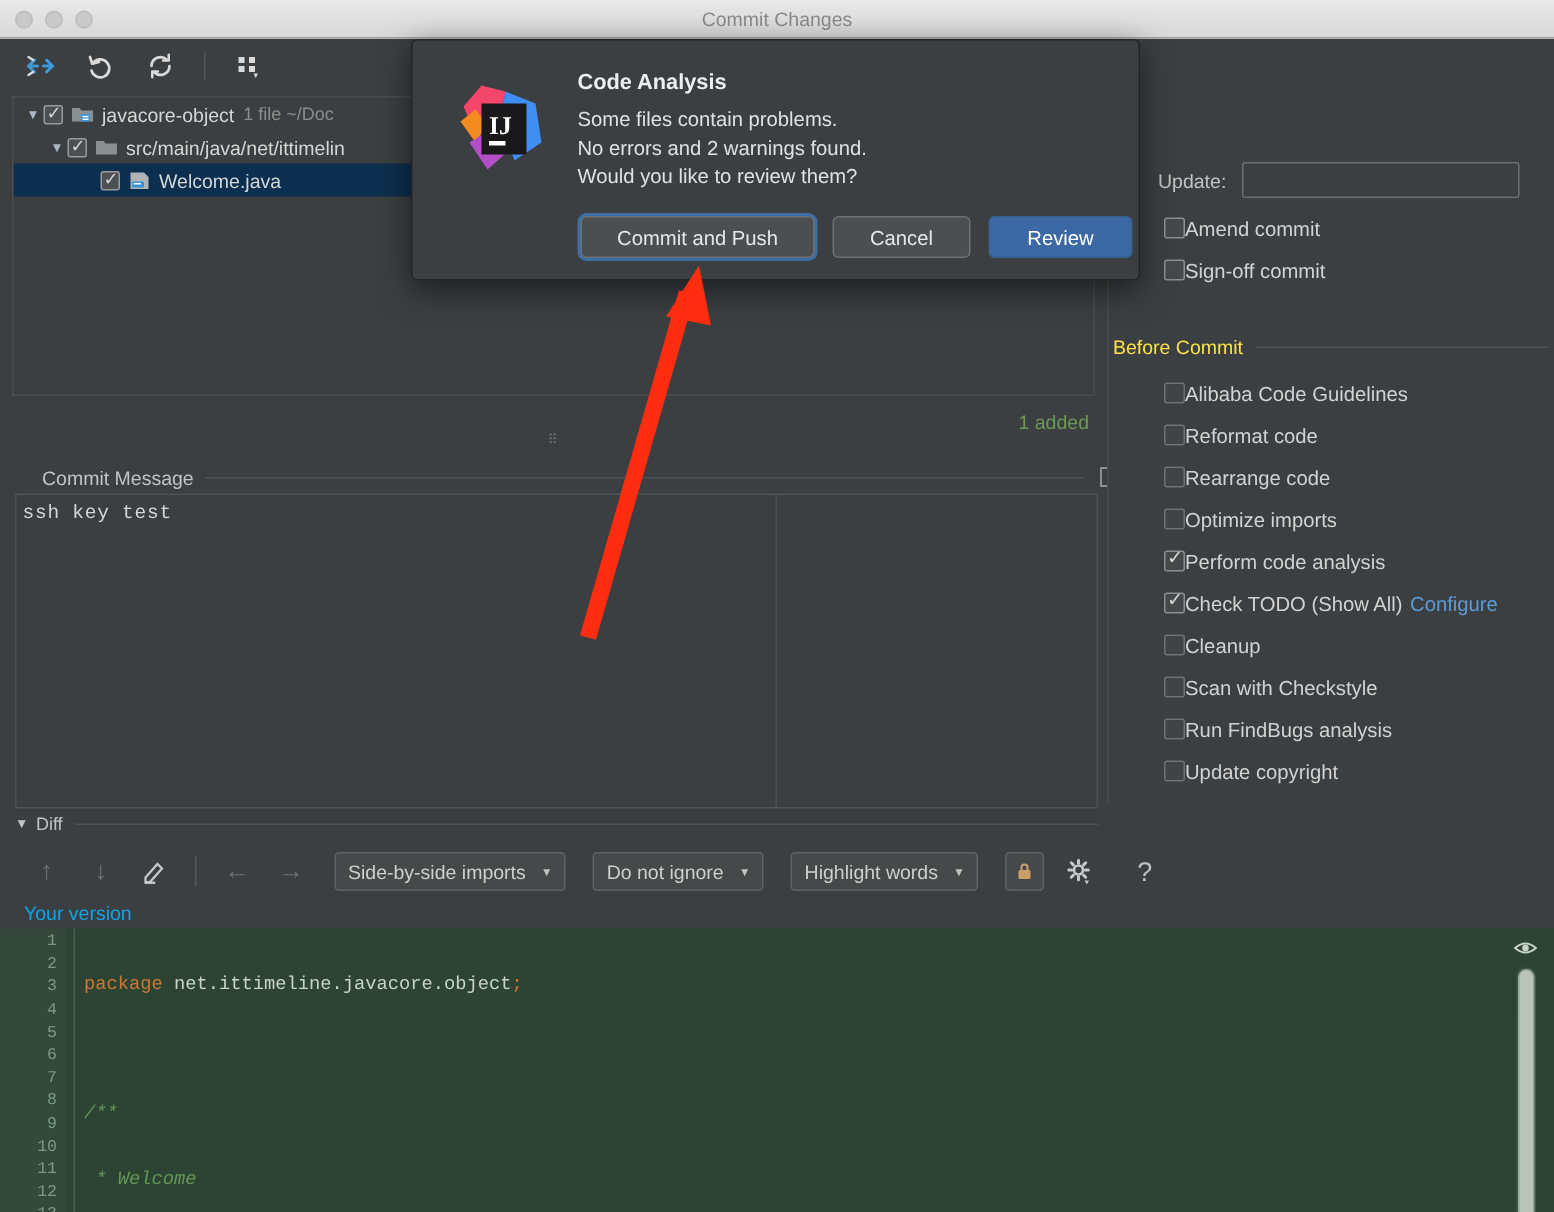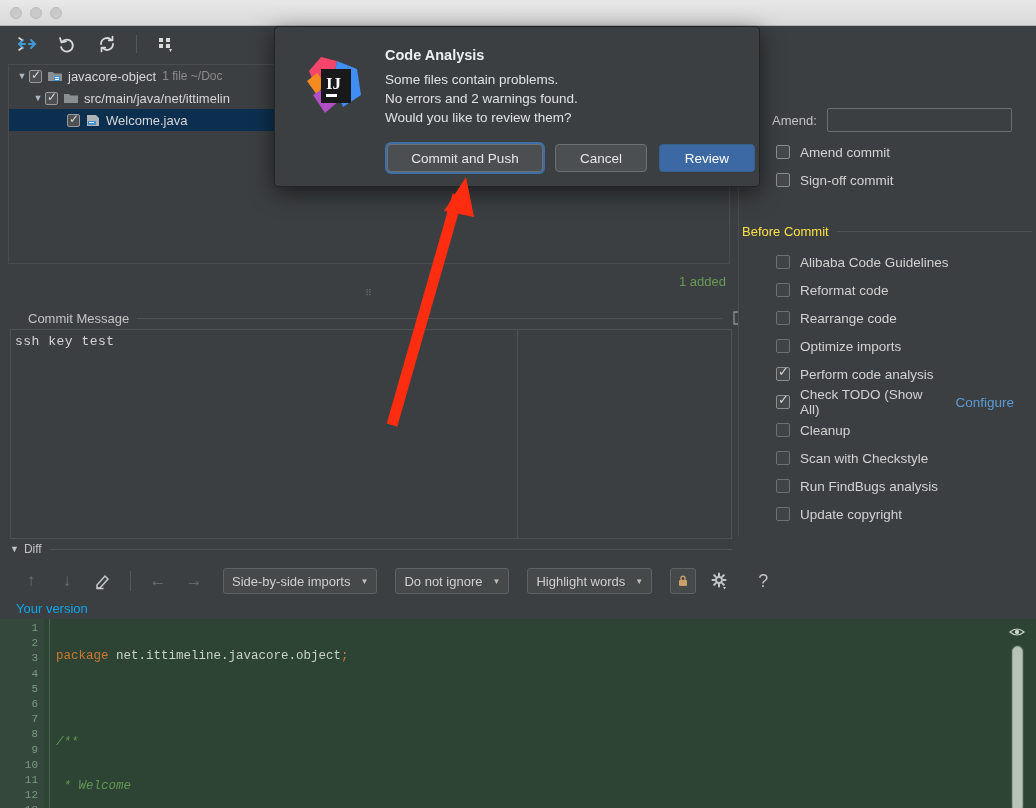--- a/index.html
+++ b/index.html
@@ -190,21 +190,21 @@
     position: absolute; left: 34px; top: 52px; display: flex; align-items: center; gap: 10px;
   }
   .author-label { color: #c3c3c3; font-size: 13px; }
   .author-input {
     width: 185px; height: 24px; background: #3c3f41;
     border: 1px solid #6b6f71; border-radius: 2px;
     color: #d6d6d6; font-family: "Liberation Sans", sans-serif; font-size: 13px;
     padding: 0 5px;
   }
   .chk-row {
-    display: flex; align-items: center; gap: 10px; height: 28px; padding-left: 38px;
+    display: flex; align-items: center; gap: 0; height: 28px; padding-left: 38px;
     cursor: pointer;
   }
   .chk {
     width: 14px; height: 14px; border: 1px solid #8b8f91; background: #45494a;
     border-radius: 2px; position: relative; flex: none;
   }
   .chk.on::after {
     content: "✓"; position: absolute; left: 1px; top: -4px;
     font-size: 13px; color: #d6d6d6; line-height: 16px;
   }
@@ -266,20 +266,21 @@
 <body>
 
 <div id="root">
 
   <div class="titlebar">
     <div class="traffic">
       <div class="dot"></div>
       <div class="dot"></div>
       <div class="dot"></div>
     </div>
+    <div class="titlebar-title">Commit Changes</div>
   </div>
 
   <div class="window">
 
     <div class="left-col">
 
       <div class="toolbar">
         <div class="tb-btn" title="">
           <svg width="20" height="20" viewBox="0 0 20 20">
             <path d="M2 10 h6 M6 6 l-4 4 4 4" stroke="#3f9ad6" stroke-width="2" fill="none" stroke-linecap="round"></path>
@@ -486,21 +487,21 @@
         </svg>
       </div>
       <div class="vscroll">
         <div class="vscroll-thumb"></div>
       </div>
     </div>
 
     <div class="right-col"></div>
 
     <div class="author-row" style="position:absolute;left:772px;top:82px;">
-      <span class="author-label">Amend:</span>
+      <span class="author-label">Update:</span>
       <input class="author-input" type="text" value="" style="">
     </div>
 
     <div class="amend-list">
       <div class="chk-row">
         <span class="chk"></span>
         <span class="chk-label">Amend commit</span>
       </div>
       <div class="chk-row">
         <span class="chk"></span>

